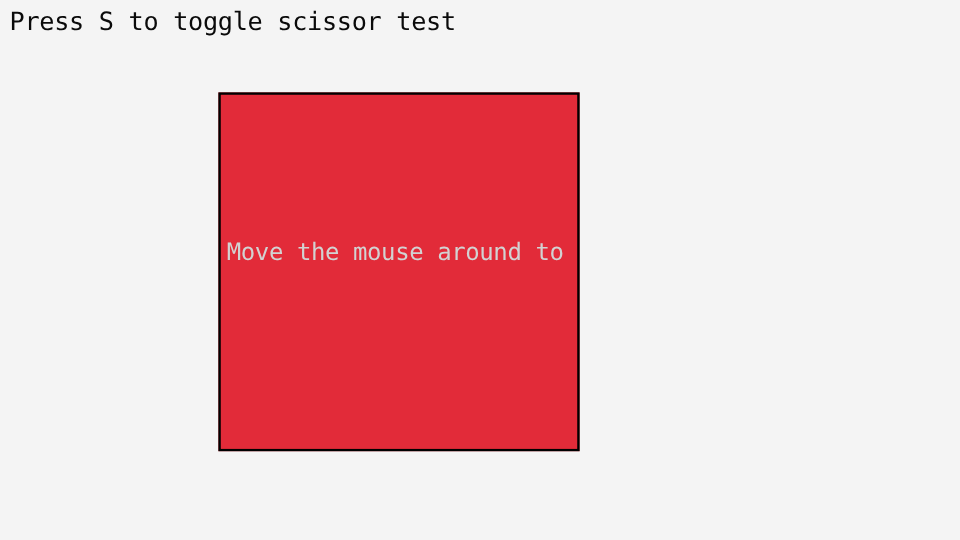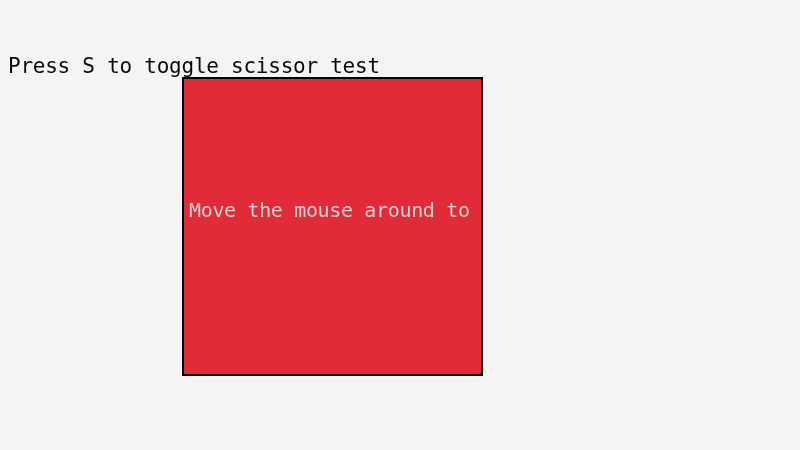--- a/index.html
+++ b/index.html
@@ -25,21 +25,20 @@
   }
 
   
   #hint-bar {
     position: absolute;
     left: 0;
     top: 0;
     width: 687px;
     height: 40px;
     background: transparent;
-    margin-top: 48px;
   }
 
   #hint-text {
     position: absolute;
     left: 8px;
     top: 6px;
     font-family: "DejaVu Sans Mono", monospace;
     font-size: 21px;
     line-height: 24px;
     letter-spacing: -0.25px;

